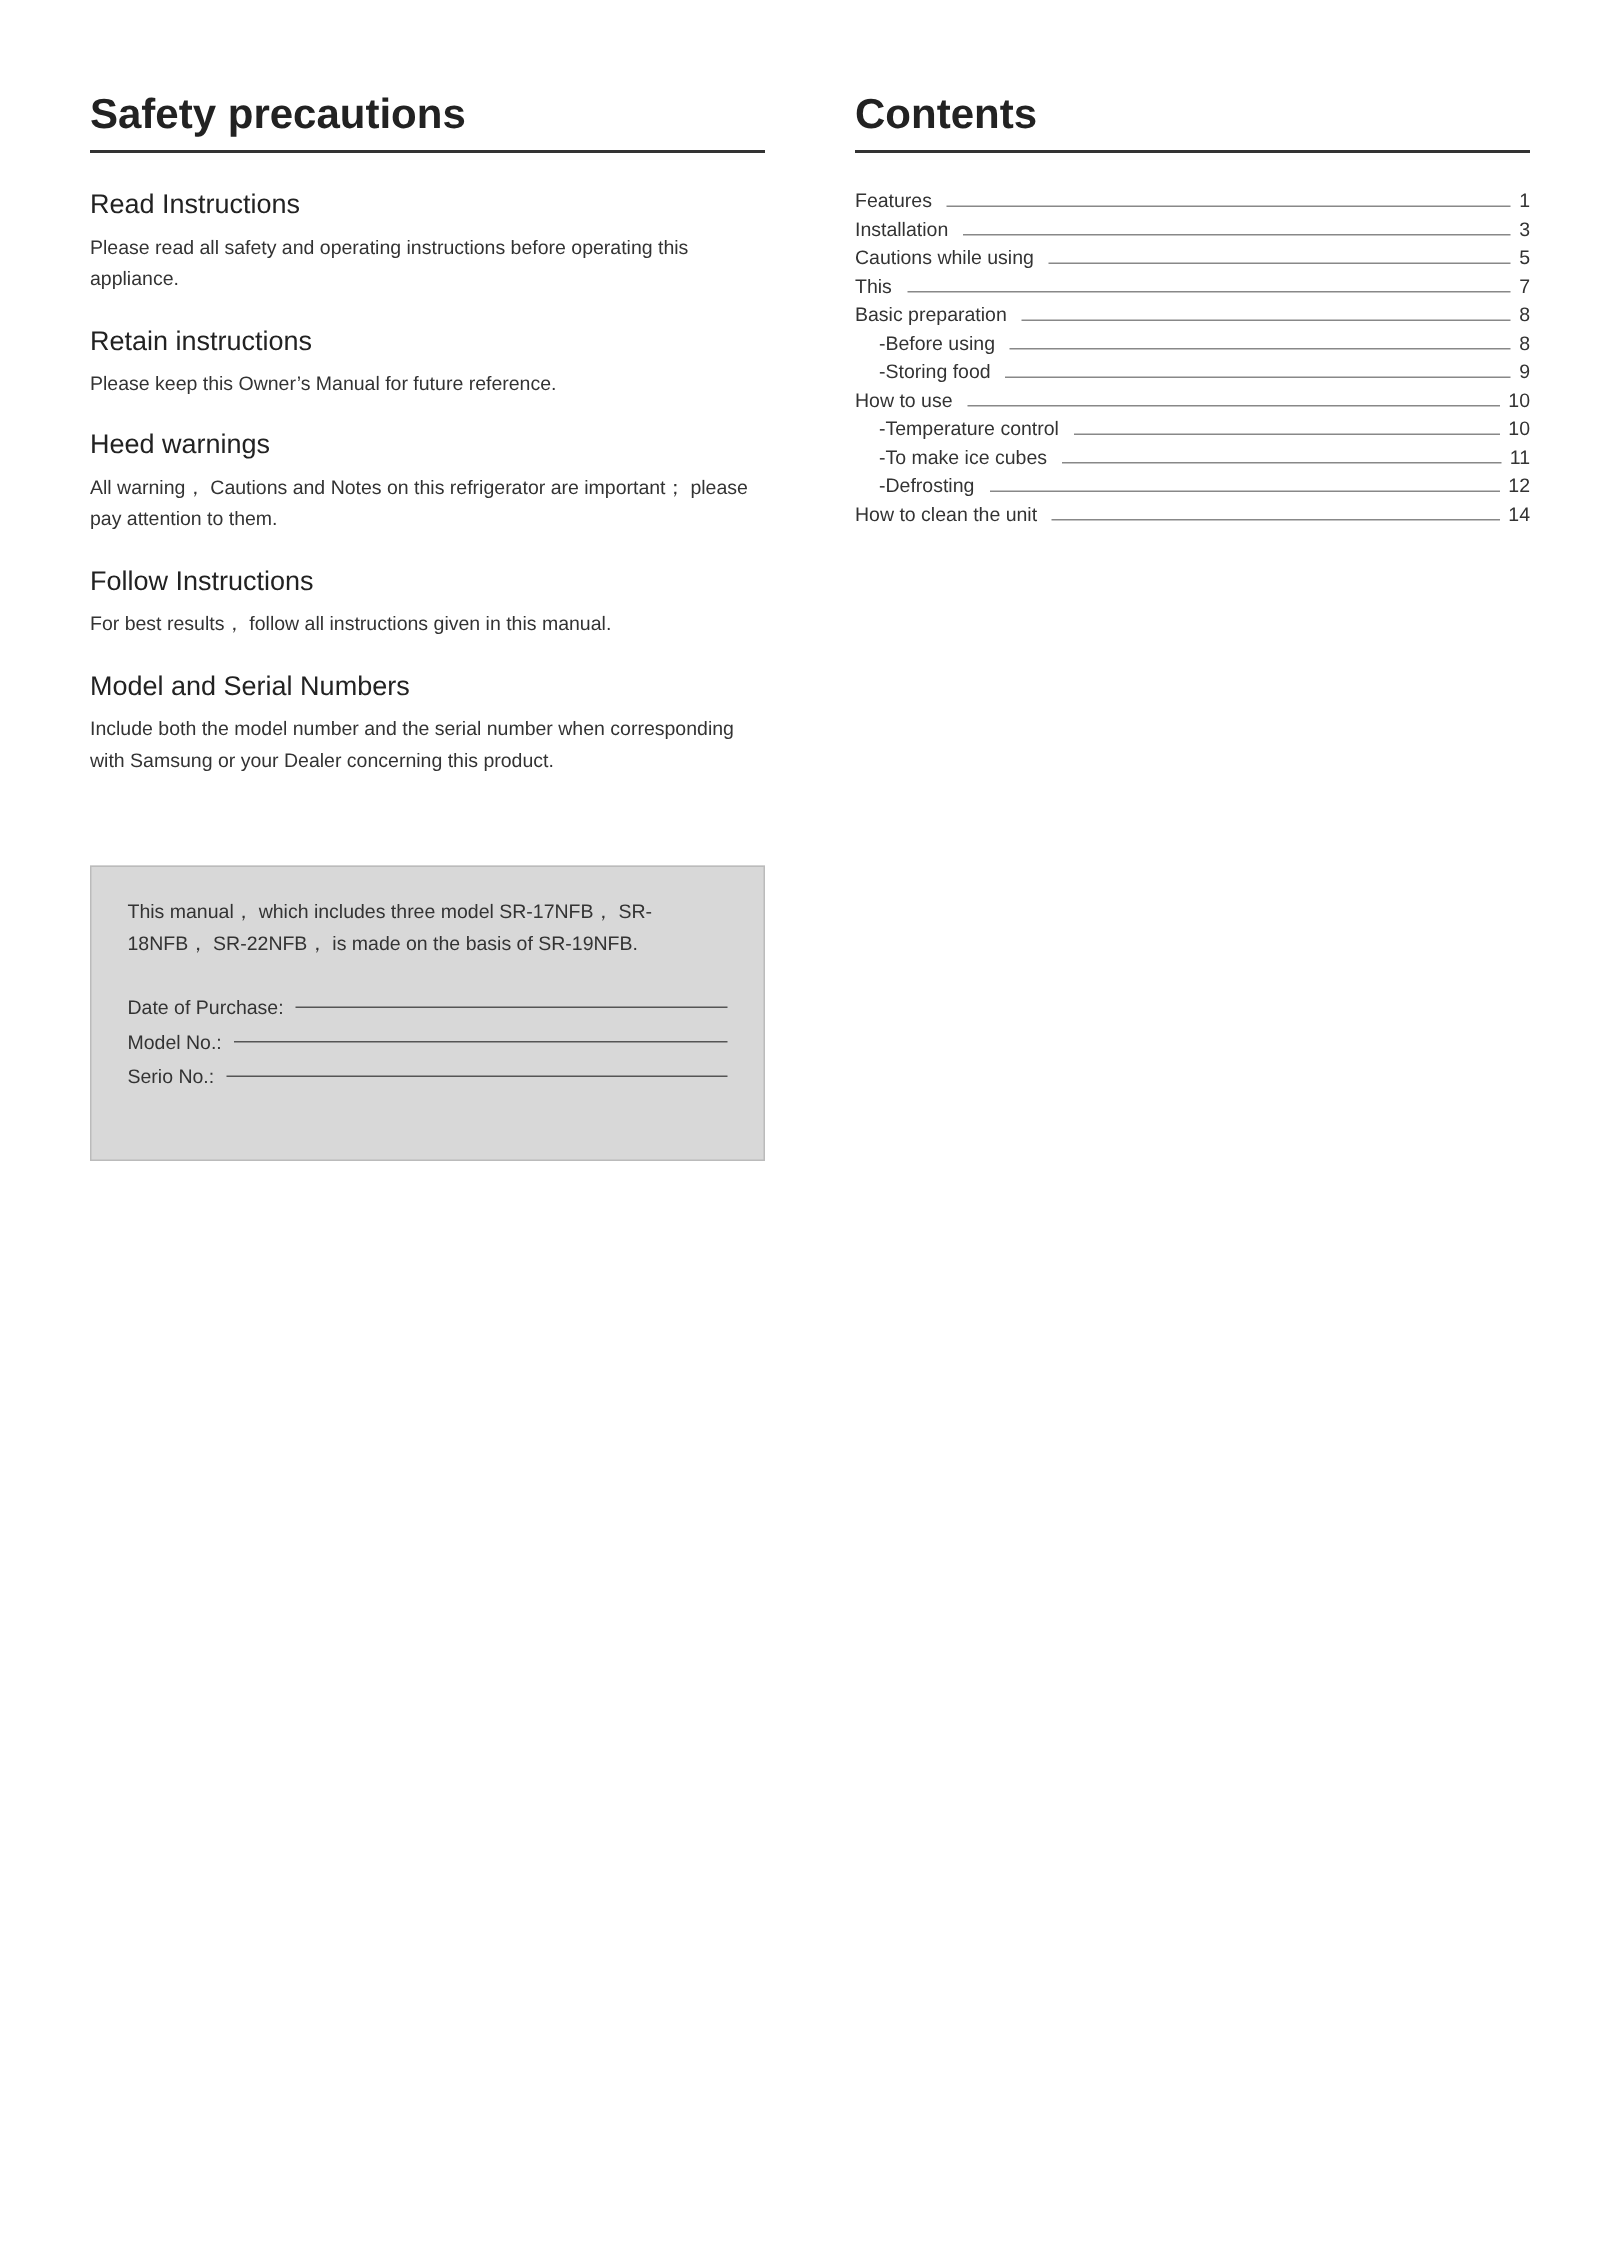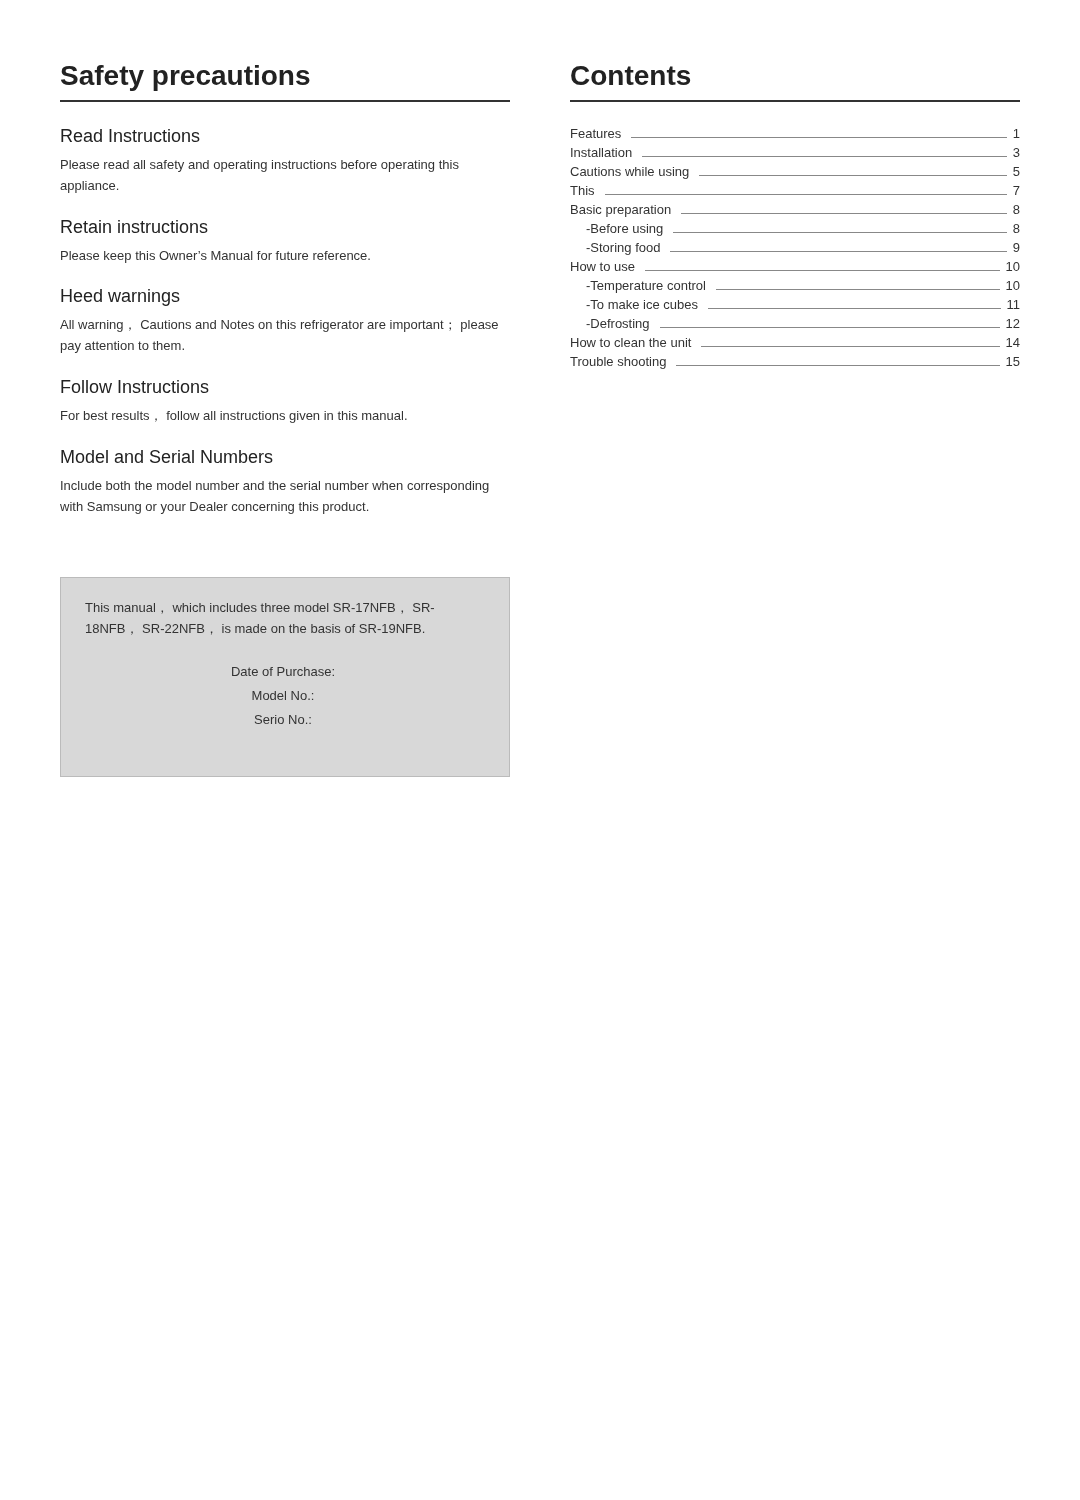--- a/index.html
+++ b/index.html
@@ -89,21 +89,20 @@
       line-height: 1.6;
       color: #333;
       margin-bottom: 24px;
     }
     .info-box .field-row {
       display: flex;
       align-items: center;
       margin-bottom: 8px;
       font-size: 13px;
       color: #333;
-      flex-direction: column;
     }
     .info-box .field-label {
       white-space: nowrap;
       margin-right: 4px;
     }
     .info-box .field-line {
       flex: 1;
       border-bottom: 1px solid #555;
       height: 1px;
       margin-left: 4px;
@@ -206,20 +205,15 @@
         <li class="indent">
           <span class="toc-label">-Defrosting</span>
           <span class="toc-dots"></span>
           <span class="toc-page">12</span>
         </li>
         <li>
           <span class="toc-label">How to clean the unit</span>
           <span class="toc-dots"></span>
           <span class="toc-page">14</span>
         </li>
-        <li>
-          <span class="toc-label">Trouble shooting</span>
-          <span class="toc-dots"></span>
-          <span class="toc-page">15</span>
-        </li>
       </ul>
   </div>
 </div>
 
 </body></html>

